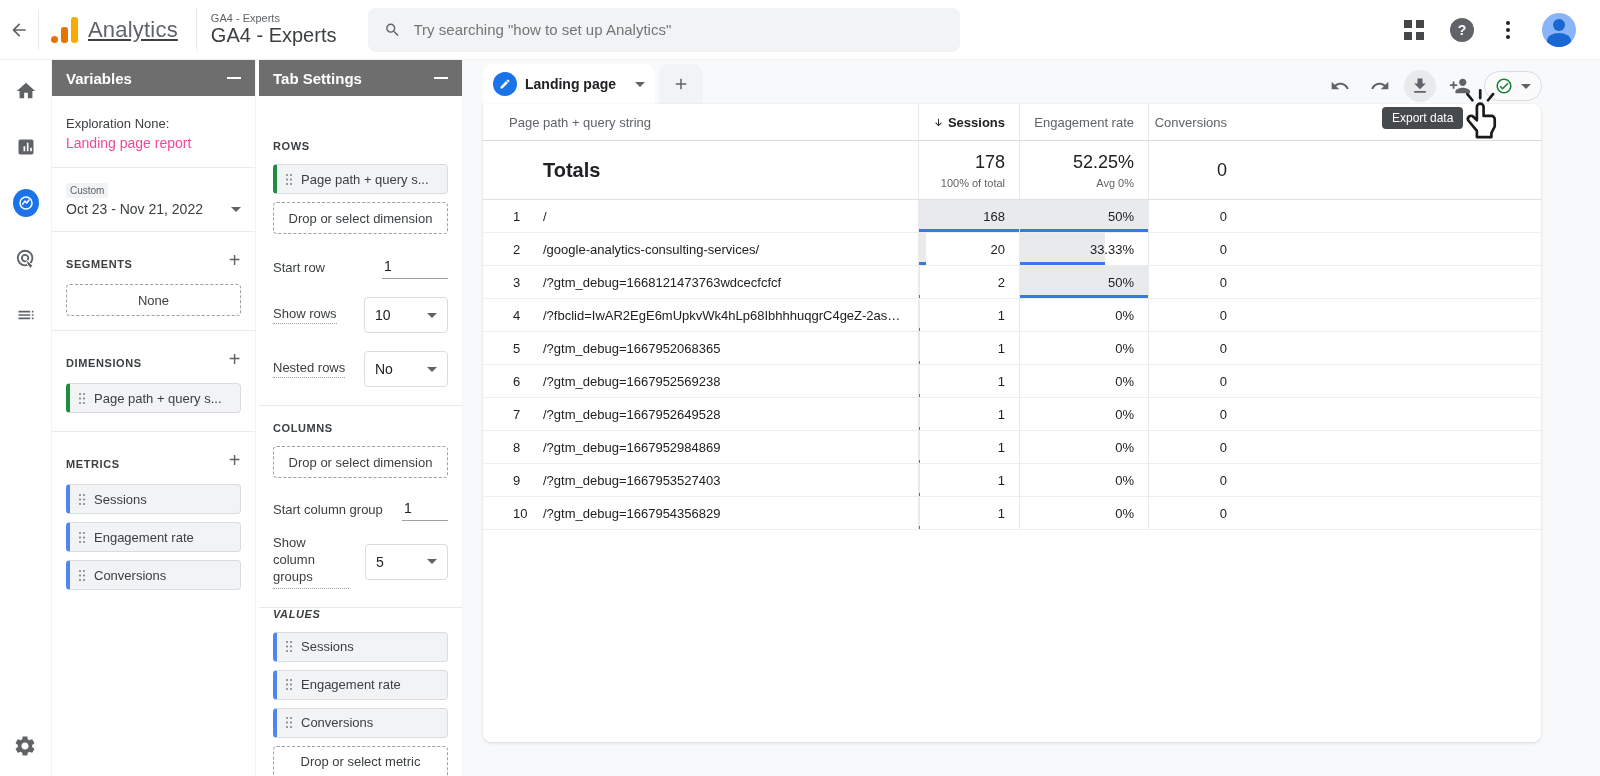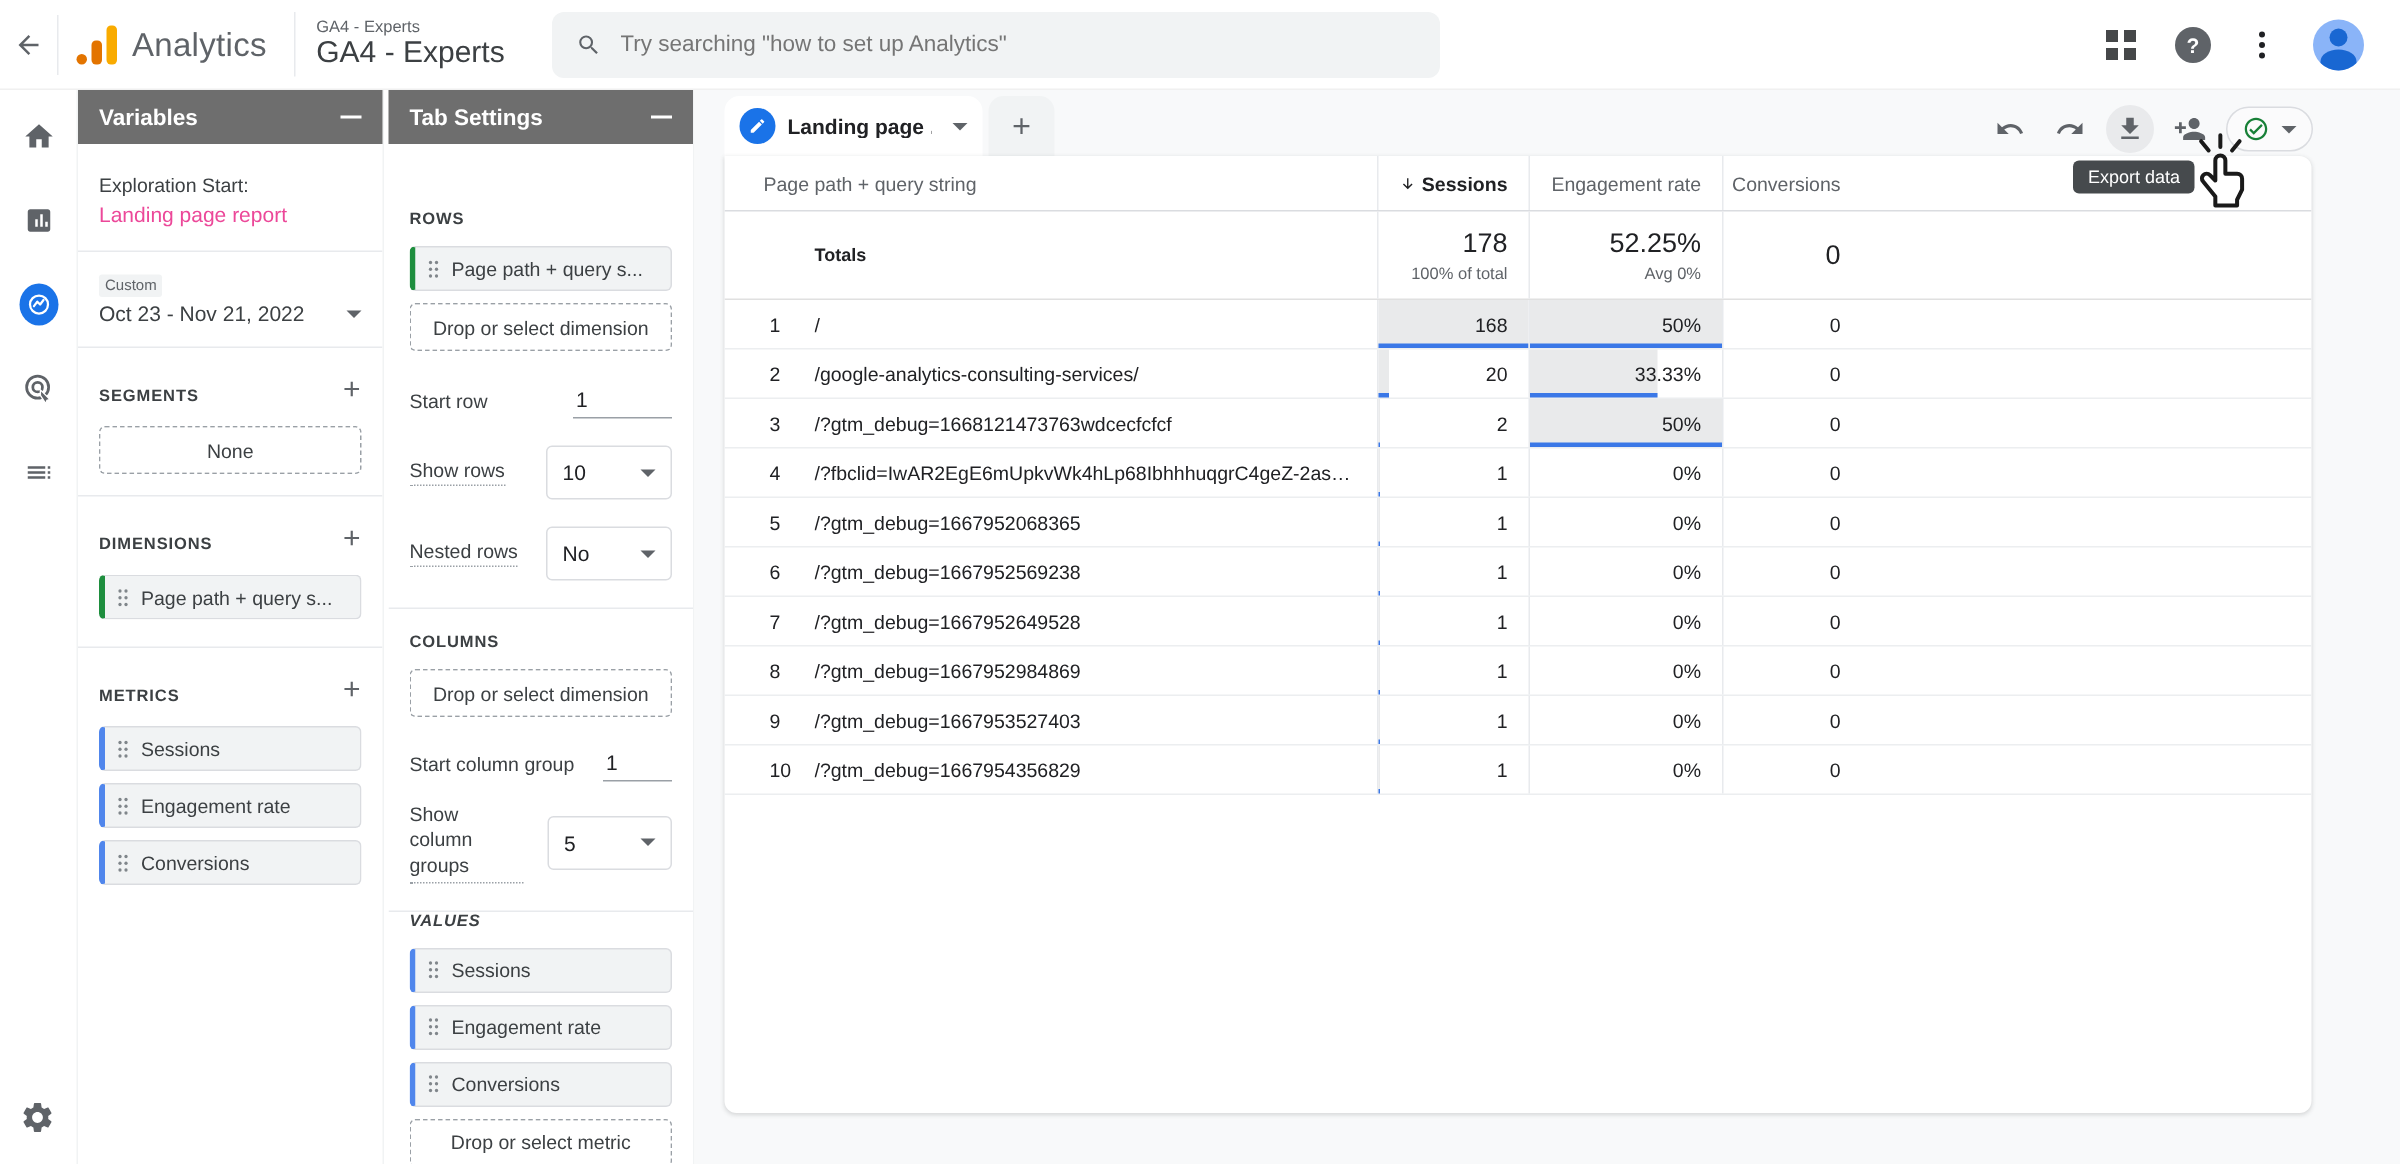--- a/index.html
+++ b/index.html
@@ -2,21 +2,21 @@
 <html><head>
 <meta charset="utf-8">
 <style>
   * { margin:0; padding:0; box-sizing:border-box; }
   html,body { width:1600px; height:776px; overflow:hidden; }
   body { font-family:"Liberation Sans", sans-serif; background:#fff; color:#3c4043; }
 
   
   .topbar { height:60px; display:flex; align-items:center; background:#fff; position:relative; border-bottom:1px solid #f0f0f0;}
   .back-btn { width:38px; display:flex; justify-content:center; align-items:center; cursor:pointer; }
-  .logo-block { display:flex; align-items:center; gap:10px; padding:0 18px 0 12px; border-left:1px solid #e8eaed; height:40px;}
+  .logo-block { display:flex; align-items:center; gap:10px; padding:0 18px 0 12px; border-left:1px solid #e8eaed; height:40px;text-decoration:underline;}
   .ga-logo { display:flex; align-items:flex-end; gap:3px; height:26px; }
   .ga-logo .bar1 { width:7px; height:7px; border-radius:50%; background:#e37400; }
   .ga-logo .bar2 { width:7px; height:16px; border-radius:3px; background:#e37400; }
   .ga-logo .bar3 { width:7px; height:26px; border-radius:3px; background:#f9ab00; }
   .product-name { font-size:22px; color:#5f6368; letter-spacing:.2px; }
   .account-block { border-left:1px solid #e8eaed; padding:4px 20px 4px 14px; line-height:1.15; }
   .account-small { font-size:11px; color:#5f6368; }
   .account-large { font-size:20px; color:#3c4043; }
   .search-box { margin-left:12px; width:592px; height:44px; background:#f1f3f4; border-radius:8px; display:flex; align-items:center; padding:0 16px; gap:12px; }
   .search-box input { border:none; outline:none; background:transparent; font-size:15px; color:#5f6368; width:100%; font-family:inherit; }
@@ -79,21 +79,21 @@
   .td.num { justify-content:flex-end; padding-right:14px; font-size:13px; color:#202124; }
   .vline { border-left:1px solid #e8eaed; }
   .thead { height:37px; border-bottom:1px solid #dadce0; }
   .thead .td { font-size:13px; color:#5f6368; }
   .thead .td.num { color:#202124; font-weight:bold; gap:4px; }
   .dim-cell { padding-left:26px; font-size:13px; color:#5f6368; }
   .totals { height:59px; border-bottom:1px solid #e0e0e0; }
   .totals .td { flex-direction:column; align-items:flex-end; justify-content:center; padding-right:14px; }
   .totals .t-main { font-size:18px; color:#202124; }
   .totals .t-sub { font-size:11px; color:#5f6368; margin-top:4px; }
-  .totals .label-cell { align-items:flex-start; padding-left:60px; font-size:12px; color:#202124; font-weight:bold;}
+  .totals .label-cell { align-items:flex-start; padding-left:60px; font-size:20px; color:#202124; font-weight:bold;}
   .drow { height:33px; border-bottom:1px solid #eceef0; }
   .drow .rownum { justify-content:flex-start; padding-left:30px; font-size:13px; color:#202124; width:60px; flex:0 0 auto;}
   .drow .dimwrap { display:flex; align-items:center; overflow:hidden;}
   .drow .path { font-size:13px; color:#202124; white-space:nowrap; overflow:hidden; text-overflow:ellipsis; padding-right:10px;}
   .heatbg { position:absolute; left:0; top:0; bottom:0; background:#e9eaeb; }
   .heatbar { position:absolute; left:0; bottom:0; height:3px; background:#3b78e7; }
   .cellval { position:relative; margin-left:auto; padding-right:14px; font-size:13px; color:#202124; }
 
   .tooltip { position:absolute; left:919px; top:47px; background:#464a4d; color:#fff; font-size:12px; padding:4px 10px; border-radius:4px; z-index:5; white-space:nowrap;}
   .hand-cursor { position:absolute; left:988px; top:28px; z-index:6; }
@@ -187,21 +187,21 @@
     </div>
   </div>
 
   <div class="panel">
     <div class="panel-head">
       <span>Variables</span>
       <div class="min-dash"></div>
     </div>
     <div class="panel-body">
       <div style="padding:20px 0 16px;">
-        <div style="font-size:13px; color:#3c4043; margin-bottom:4px;">Exploration Start:</div>
+        <div style="font-size:13px; color:#3c4043; margin-bottom:4px;">Exploration None:</div>
         <div style="font-size:14px; color:#ec4899;">Landing page report</div>
       </div>
       <div class="divider"></div>
       <div style="padding:12px 0 14px;">
         <span class="badge">Custom</span>
         <div class="date-row">
           <span>Oct 23 - Nov 21, 2022</span>
           <span class="caret"></span>
         </div>
       </div>

